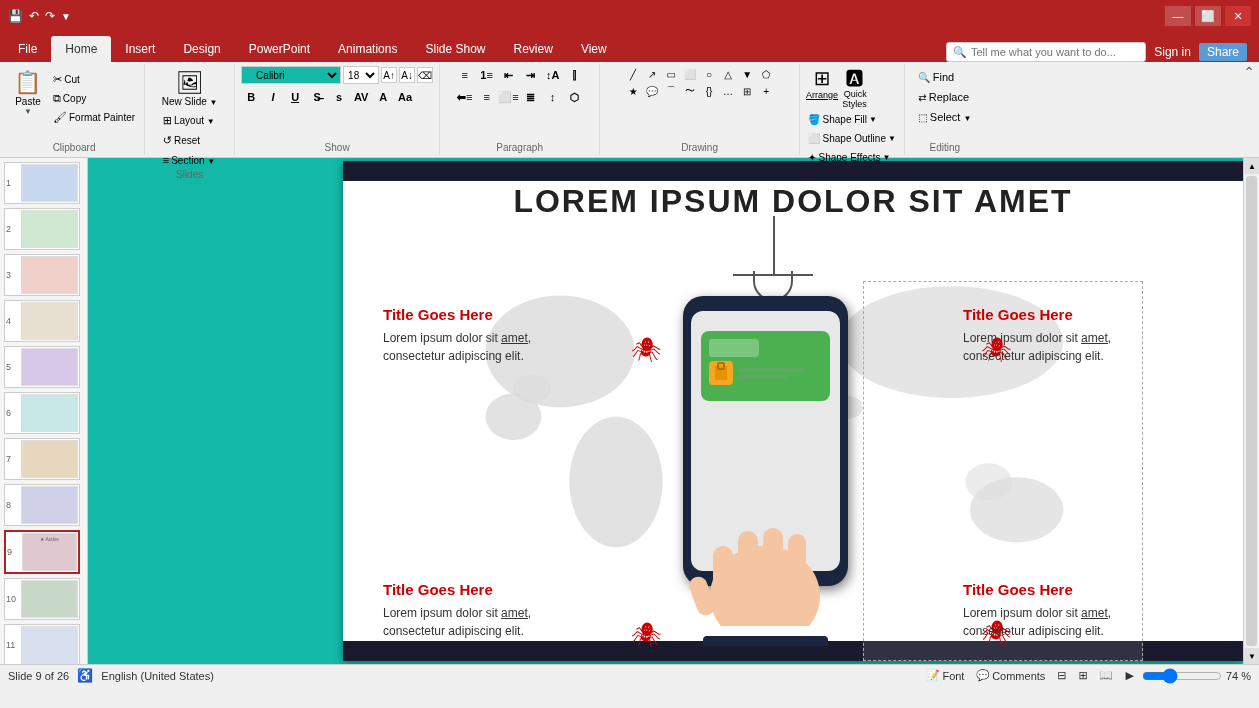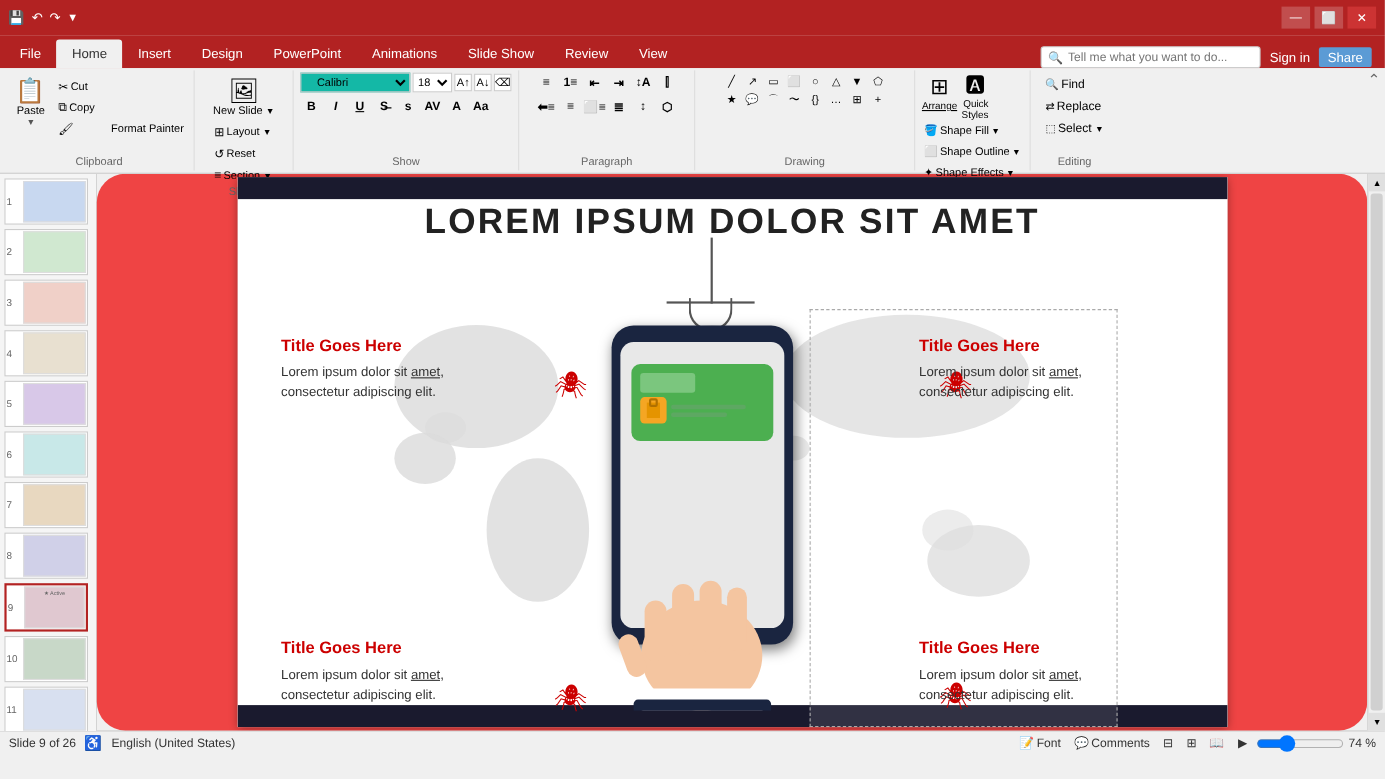--- a/index.html
+++ b/index.html
@@ -56,21 +56,21 @@
     .zoom-slider { width: 80px; height: 12px; }
 
     
     #slide-panel { width: 88px; background: #f5f5f5; border-right: 1px solid #ccc; overflow-y: auto; padding: 4px; display: flex; flex-direction: column; gap: 4px; }
     .slide-thumb { width: 76px; border: 1px solid #ccc; background: white; cursor: pointer; padding: 1px; display: flex; align-items: center; gap: 3px; }
     .slide-thumb.active { border: 2px solid #b22222; }
     .slide-number { font-size: 9px; color: #666; min-width: 12px; }
     .slide-preview { width: 58px; height: 38px; background: #e8e8e8; border: 1px solid #ddd; overflow: hidden; position: relative; }
 
     
-    #slide-area { flex: 1; background: #ef4444; display: flex; align-items: center; justify-content: center; overflow: hidden; border-radius: 26px; }
+    #slide-area { flex: 1; background: #14b8a6; display: flex; align-items: center; justify-content: flex-end; overflow: hidden; }
     #slide-canvas { width: 900px; height: 500px; background: white; position: relative; box-shadow: 0 2px 8px rgba(0,0,0,0.4); overflow: hidden; }
 
     
     .slide-header-bar { position: absolute; top: 0; left: 0; right: 0; height: 20px; background: #1a1a2e; }
     .slide-footer-bar { position: absolute; bottom: 0; left: 0; right: 0; height: 20px; background: #1a1a2e; }
     .slide-title { position: absolute; top: 22px; left: 0; right: 0; text-align: center; font-size: 32px; font-weight: 900; color: #222; font-family: Arial, sans-serif; letter-spacing: 2px; }
 
     
     .dashed-box { position: absolute; border: 1.5px dashed #aaa; background: rgba(255,255,255,0.1); }
     .shape-effect-btn { font-size: 10px; cursor: pointer; display: flex; align-items: center; gap: 2px; white-space: nowrap; height: 18px; padding: 0 2px; }
@@ -138,21 +138,21 @@
         <div class="ribbon-btn-small">
           <span>✂</span>
             <span style="font-size:10px;">Cut</span>
         </div>
         <div class="ribbon-btn-small">
           <span>⧉</span>
             <span style="font-size:10px;">Copy</span>
         </div>
         <div class="ribbon-btn-small">
           <span>🖌</span>
-            <span style="font-size:10px;margin-left:32px;">Format Painter</span>
+            <span style="font-size:10px;">Format Painter</span>
         </div>
       </div>
     </div>
     <span class="ribbon-group-label">Clipboard</span>
   </div>
 
   <div class="ribbon-group" style="min-width:90px;">
     <div class="ribbon-group-content" style="flex-direction:column; gap:2px;">
       <div style="display:flex; align-items:center; gap:2px;">
         <div style="display:flex; flex-direction:column; align-items:center; cursor:pointer; padding:2px;">

